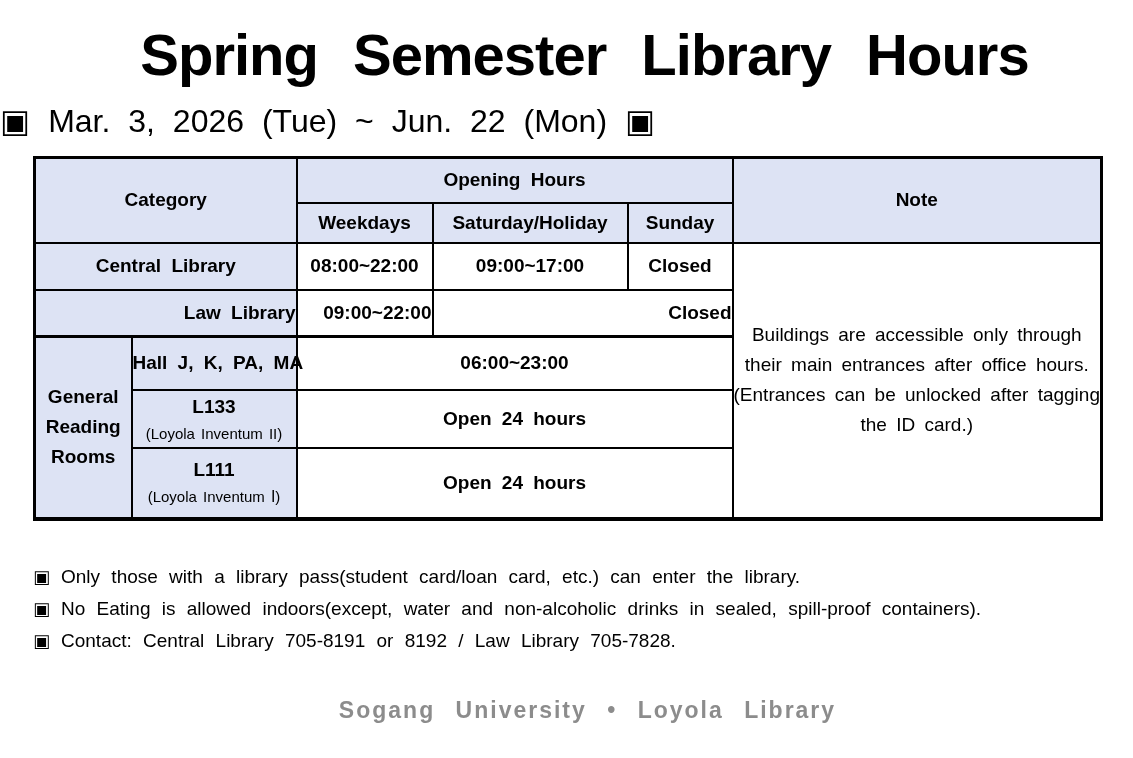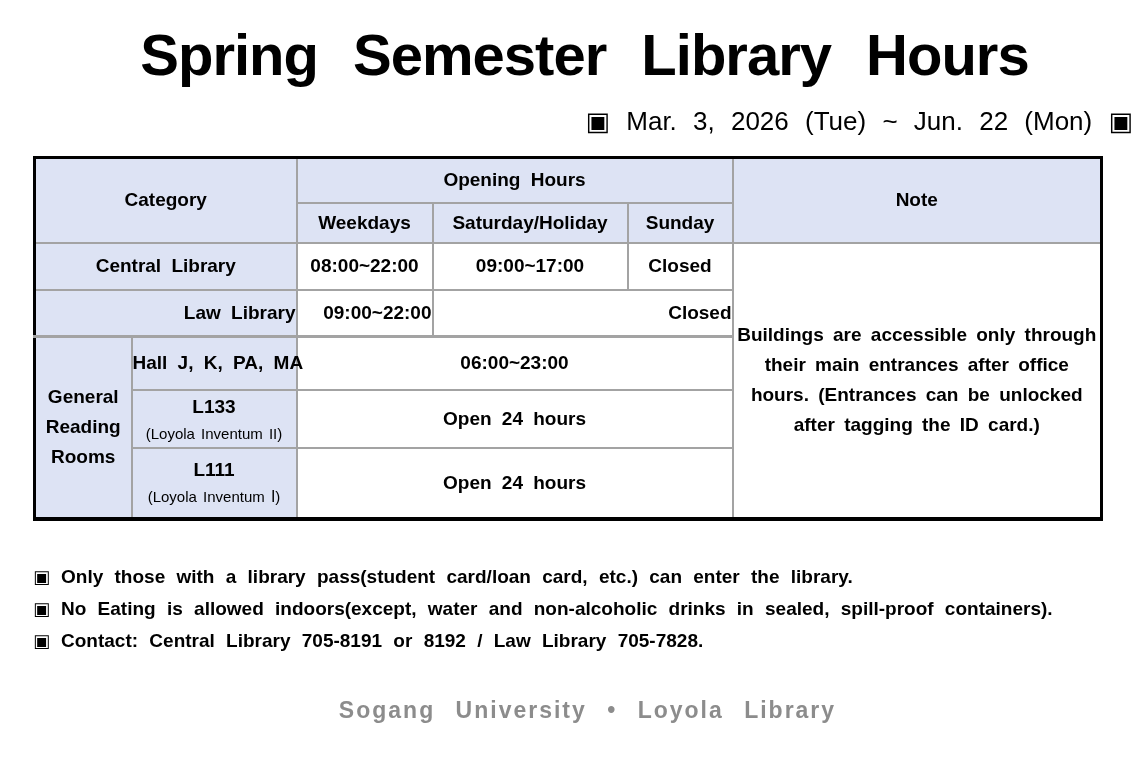--- a/index.html
+++ b/index.html
@@ -16,38 +16,38 @@
     padding-top: 16px;
     font-size: 58px;
     font-weight: 700;
     letter-spacing: -1px;
     word-spacing: 20px;
     line-height: 78px;
     color: #000;
     margin-left: 36px;
   }
   .subtitle {
-    text-align: right;
+    text-align: left;
     margin-top: 10px;
-    font-size: 26px;
+    font-size: 32px;
     font-weight: 400;
     word-spacing: 9px;
     line-height: 34px;
   }
 
   table.hours {
     border-collapse: collapse;
     table-layout: fixed;
     width: 1067px;
     margin: 18px 0 0 33px;
     border: 3px solid #000;
     border-bottom-width: 4px;
   }
   table.hours td {
-    border: 2px solid #a3a3a3;
+    border: 2px solid #000000;
     text-align: center;
     vertical-align: middle;
     font-size: 19px;
     font-weight: 700;
     word-spacing: 5px;
     padding: 0;
   }
   .hdr, .cat { background: #dde3f4; }
   .val { background: #ffffff; }
   .r1 { height: 45px; }
@@ -66,29 +66,29 @@
     word-spacing: 2px;
     margin-top: 7px;
   }
   td.note-cell {
     text-align: left;
     vertical-align: middle;
     padding: 0 14px 0 17px;
   }
   .note-text {
     font-size: 19px;
-    font-weight: 700;
+    font-weight: 400;
     word-spacing: 4px;
     line-height: 30px;
   }
 
   .footnotes { margin: 40px 0 0 33px; }
   .footnote-line {
     font-size: 19px;
-    font-weight: 700;
+    font-weight: 400;
     word-spacing: 6px;
     line-height: 31px;
     white-space: nowrap;
   }
   .footnote-bullet { margin-right: 11px; font-size: 18px; }
 
   .footer {
     text-align: center;
     margin-top: 40px;
     font-size: 23px;

